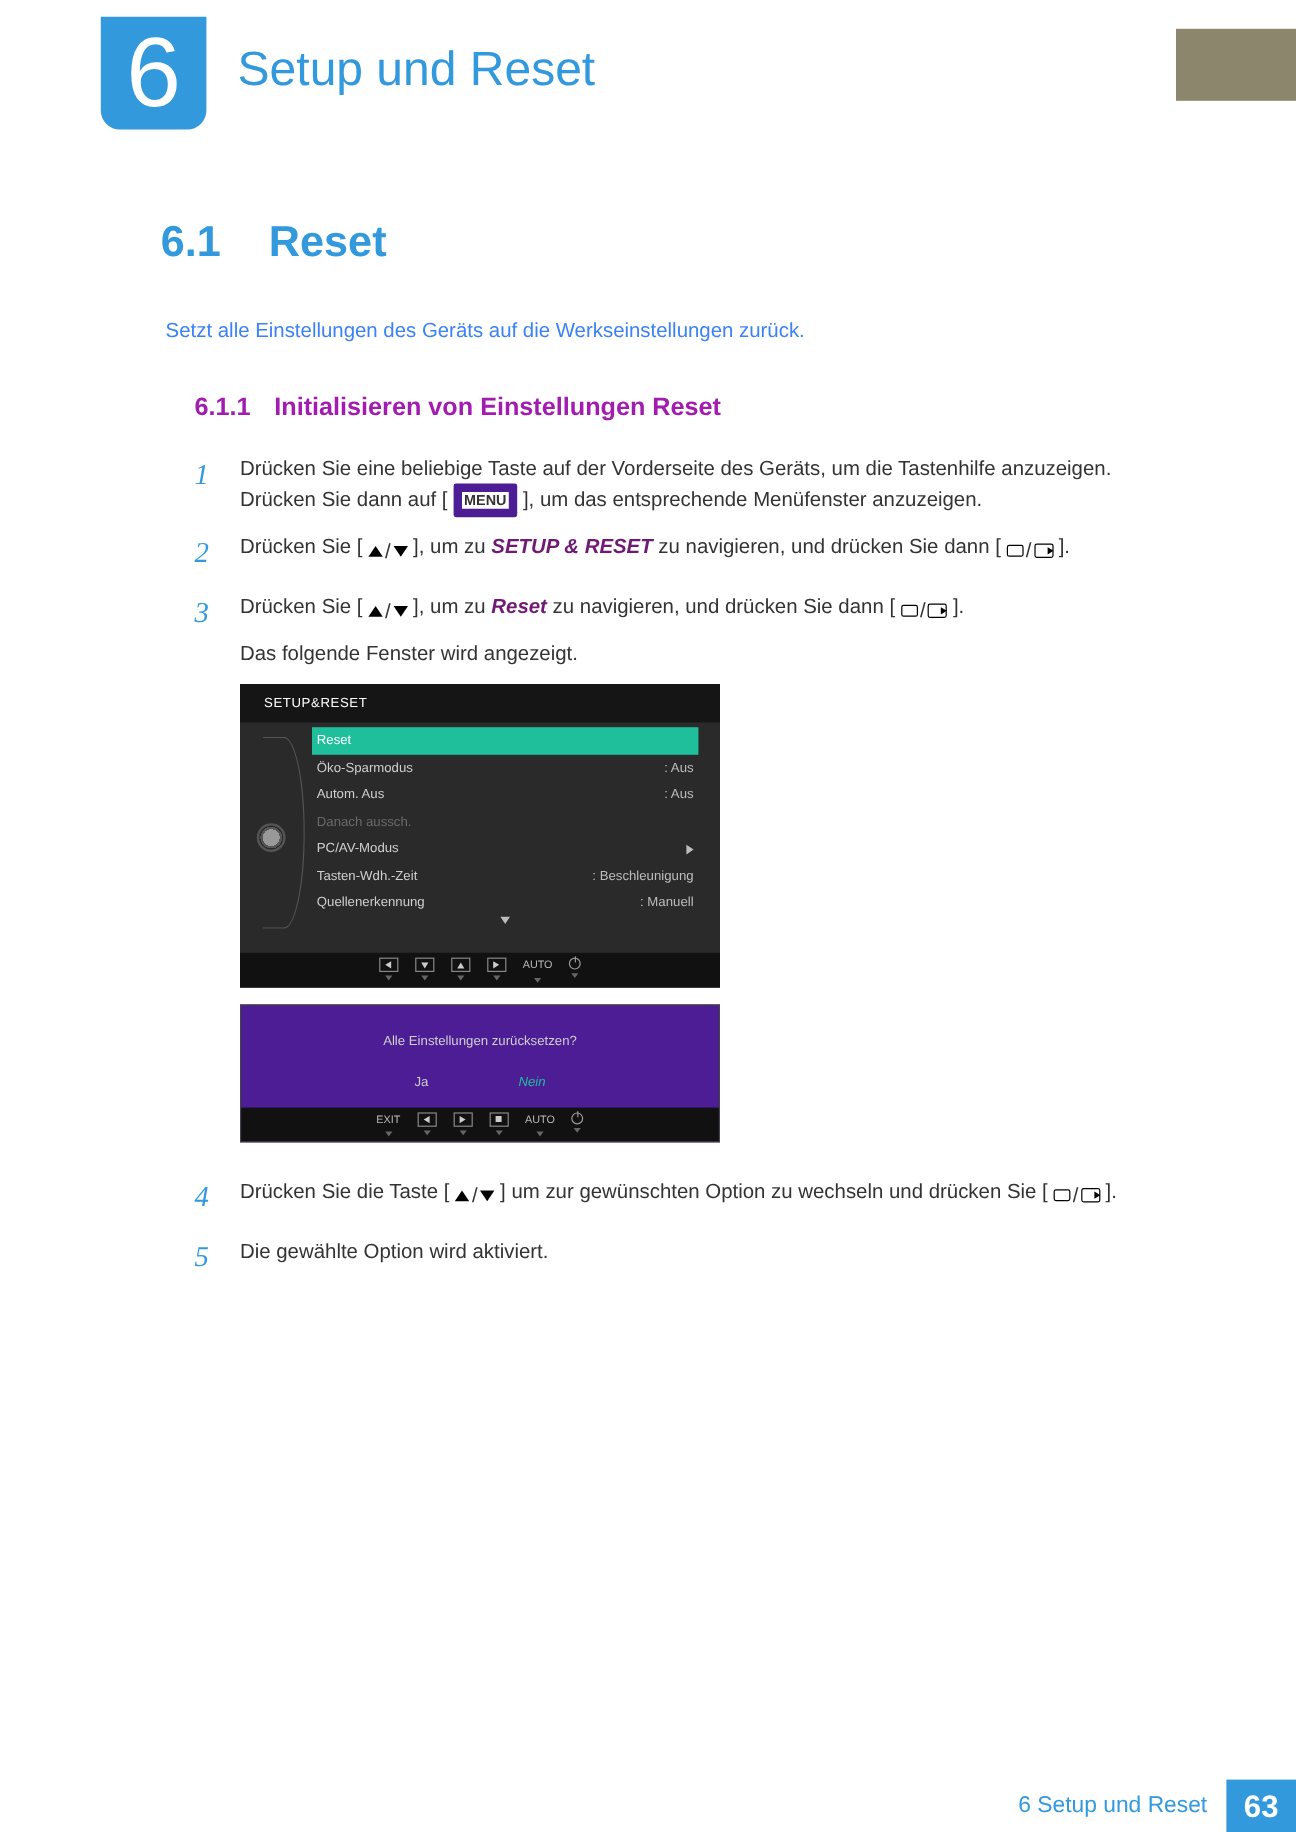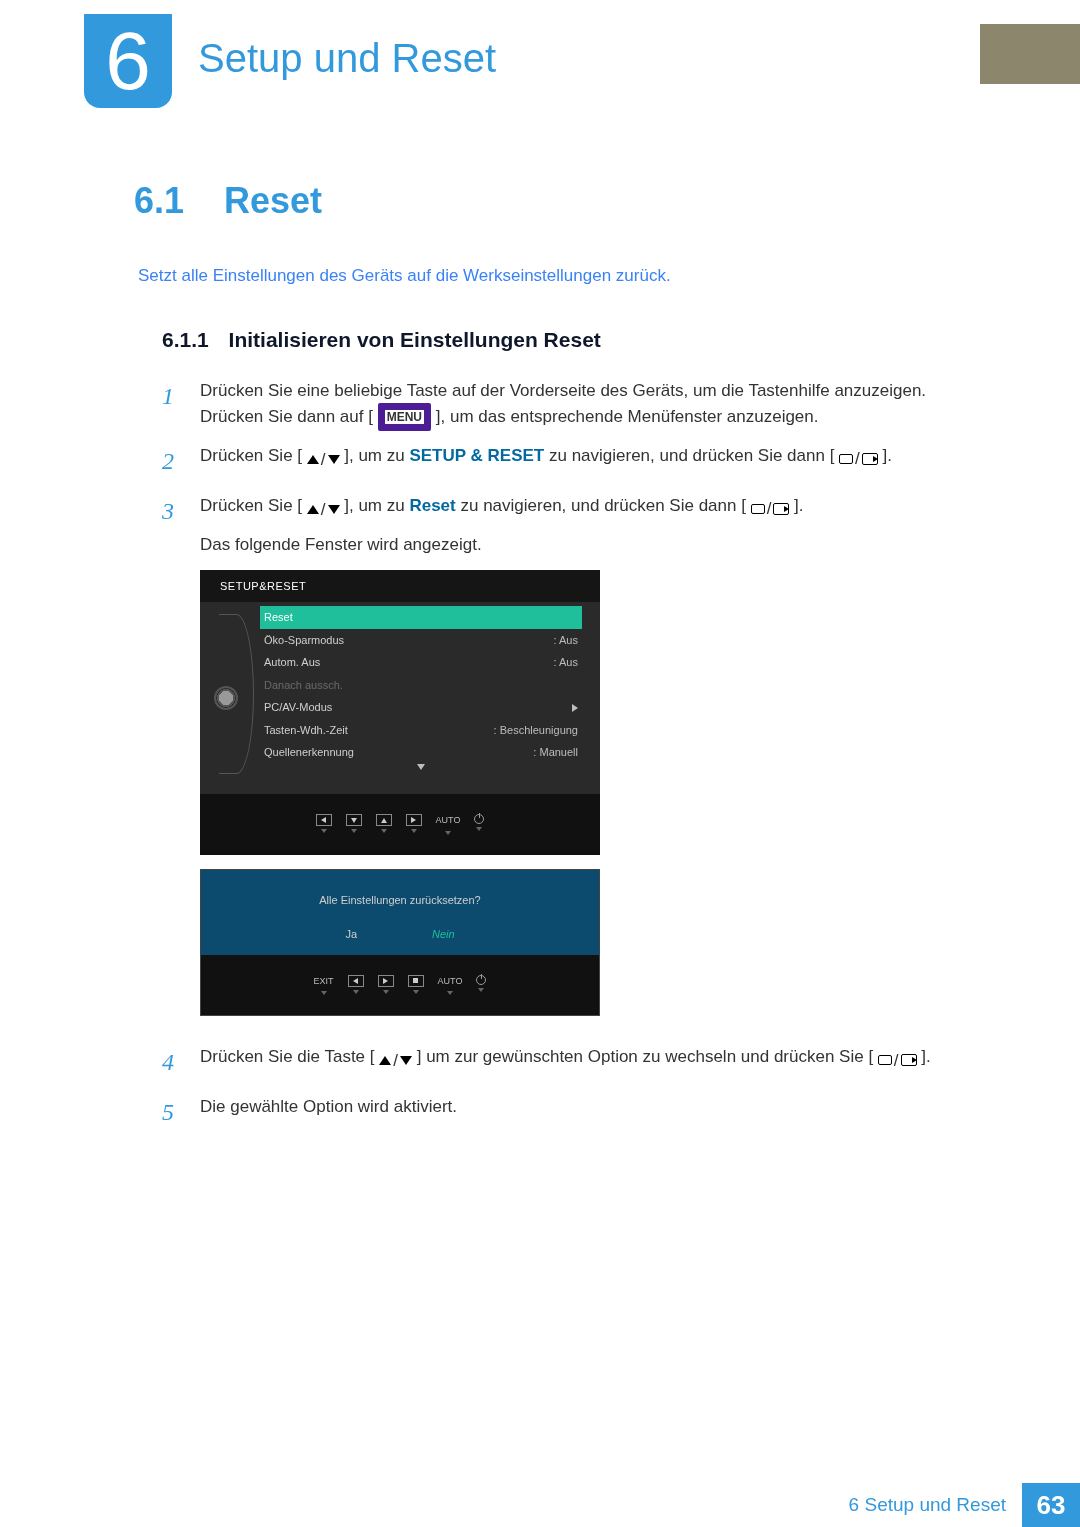--- a/index.html
+++ b/index.html
@@ -80,38 +80,38 @@
   }
   .section-intro {
     margin-left: 38px;
     font-size: 17px;
     color: #3b82f6;
     margin-bottom: 42px;
   }
   .subsection {
     margin-left: 62px;
     font-size: 21px;
-    color: #0f172a;
+    color: #a21caf;
     font-weight: 700;
     margin-bottom: 26px;
   }
   .subsection .sub-num { margin-right: 14px; }
 
   .steps { margin-left: 62px; }
   .step { display: flex; gap: 20px; margin-bottom: 14px; font-size: 17px; line-height: 1.5; }
   .step-num {
     font-style: italic;
     font-size: 24px;
     color: #3399dd;
     font-weight: 500;
     min-width: 18px;
     font-family: Georgia, 'Times New Roman', serif;
   }
   .step-body { flex: 1; color: #333; }
-  .orange { color: #0369a1; font-weight: 700; }
+  .orange { color: #701a75; font-weight: 700; font-style: italic; }
   .inline-icn {
     display: inline-flex;
     vertical-align: -3px;
     gap: 2px;
     align-items: center;
   }
   .tri-up, .tri-down {
     display: inline-block;
     width: 0; height: 0;
     border-left: 6px solid transparent;
@@ -221,21 +221,21 @@
     border-top: 6px solid #bdbdbd;
     border-left: 4px solid transparent;
     border-right: 4px solid transparent;
     margin: 0 auto;
   }
   .osd-footer {
     background: #111;
     display: flex;
     justify-content: center;
     gap: 14px;
-    padding: 20px 0;
+    padding: 4px 0;
     font-size: 9px;
     color: #bbb;
   }
   .osd-footer-stack { color: #bbb; display: flex; flex-direction: column; align-items: center; gap: 3px; }
   .box-icn {
     width: 16px; height: 12px;
     border: 1px solid #888;
     display: flex;
     align-items: center;
     justify-content: center;
@@ -251,21 +251,21 @@
   .sq-sm { width: 5px; height: 5px; background: #ccc; }
   .footer-tri-d { width: 0; height: 0; border-top: 4px solid #666; border-left: 3px solid transparent; border-right: 3px solid transparent; }
   .pwr {
     width: 10px; height: 10px; border: 1px solid #999; border-radius: 50%;
     position: relative;
   }
   .pwr::after { content: ''; position: absolute; left: 4px; top: -2px; width: 1px; height: 5px; background: #999; }
 
   .osd2 {
     width: 400px;
-    background: #0c4a6e;
+    background: #4c1d95;
     color: #cfcfcf;
     font-size: 11px;
     border: 1px solid #444;
   }
   .osd2-body {
     padding: 22px 0 12px 0;
     text-align: center;
   }
   .osd2-q { font-size: 11px; color: #cfcfcf; margin-bottom: 18px; }
   .osd2-opts { display: flex; justify-content: center; gap: 75px; font-size: 11px; }

